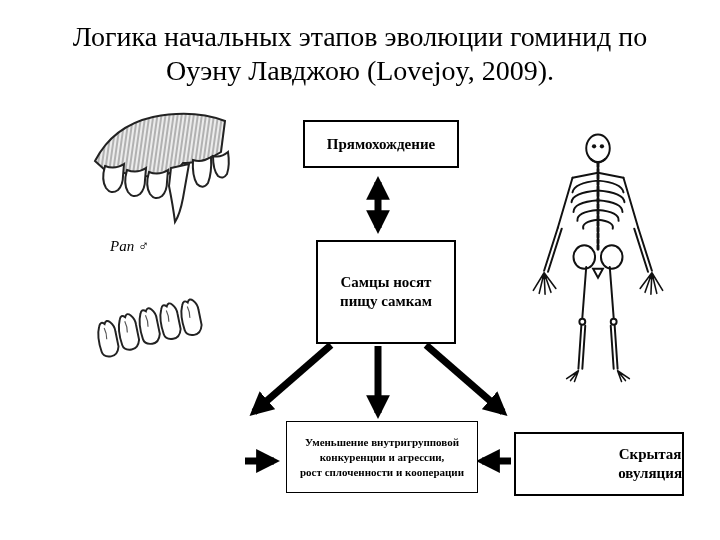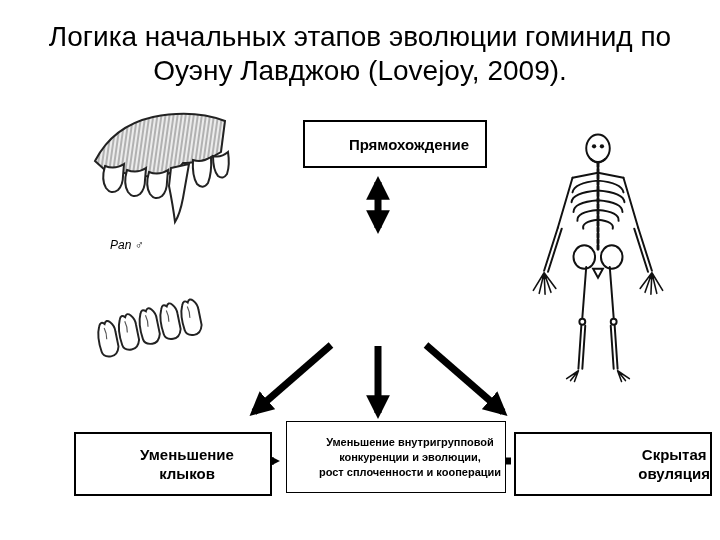--- a/index.html
+++ b/index.html
@@ -1,38 +1,38 @@
 <!DOCTYPE html>
 <html><head>
 <meta charset="utf-8">
 <style>
   html,body { margin:0; padding:0; background:#ffffff; }
   .slide {
     position:relative; width:720px; height:540px; background:#ffffff;
-    font-family:Liberation Sans, sans-serif; color:#000; overflow:hidden;
+    font-family:Liberation Serif, serif; color:#000; overflow:hidden;
   }
   .title {
     position:absolute; top:20px; left:0; width:720px; margin:0;
     text-align:center; font-size:28px; line-height:34px; font-weight:400;
     white-space:pre-line; letter-spacing:0;
   }
   .box {
     position:absolute; background:#fff; border:2px solid #000;
     display:flex; align-items:center; justify-content:center;
-    text-align:center; font-weight:700; font-size:15px; line-height:19px;padding-left:28px;
+    text-align:center; font-weight:700; font-size:15px; line-height:19px;
   }
   .box span { white-space:pre-line; }
   .box-top    { left:303px; top:120px; width:152px; height:44px; }
   .box-mid    { left:316px; top:240px; width:136px; height:100px; }
   .box-left   { left:74px;  top:432px; width:166px; height:60px; }
   .box-right  { left:514px; top:432px; width:166px; height:60px;justify-content:flex-end; }
   .box-center { left:286px; top:421px; width:190px; height:70px;
                 border-width:1px; font-size:11px; line-height:15px; }
   .side-label {
-    position:absolute; font-style:italic; font-size:12px; white-space:nowrap;
+    position:absolute; font-style:italic; font-size:15px; white-space:nowrap;
   }
   .label-pan  { left:110px; top:238px; }
   .label-ardi { left:84px;  top:392px; }
   .art { position:absolute; }
   .art-jaw      { left:85px;  top:106px; width:150px; height:128px; }
   .art-teeth    { left:92px;  top:293px; width:126px; height:84px; }
   .art-skeleton { left:500px; top:132px; width:196px; height:258px; }
   .arrow-layer { position:absolute; left:0; top:0; width:720px; height:540px; pointer-events:none; }
 </style>
 </head>
@@ -55,27 +55,27 @@
       <line x1="331" y1="345" x2="254" y2="412" marker-end="url(#ah)"></line>
       <line x1="426" y1="345" x2="503" y2="412" marker-end="url(#ah)"></line>
       <line x1="245" y1="461" x2="274" y2="461" marker-end="url(#ah)"></line>
       <line x1="511" y1="461" x2="482" y2="461" marker-end="url(#ah)"></line>
     </g>
   </svg>
 
   <div class="box box-top">
     <span>Прямохождение</span>
   </div>
-  <div class="box box-left">
-    <span>Уменьшение
-клыков</span>
+  <div class="box box-mid">
+    <span>Самцы носят
+пищу самкам</span>
   </div>
   <div class="box box-center">
     <span>Уменьшение внутригрупповой
-конкуренции и эволюции,
+конкуренции и агрессии,
 рост сплоченности и кооперации</span>
   </div>
   <div class="box box-right">
     <span>Скрытая
 овуляция</span>
   </div>
 
   <div class="side-label label-pan">Pan ♂</div>
 
   <svg class="art art-jaw" viewBox="0 0 150 128">

